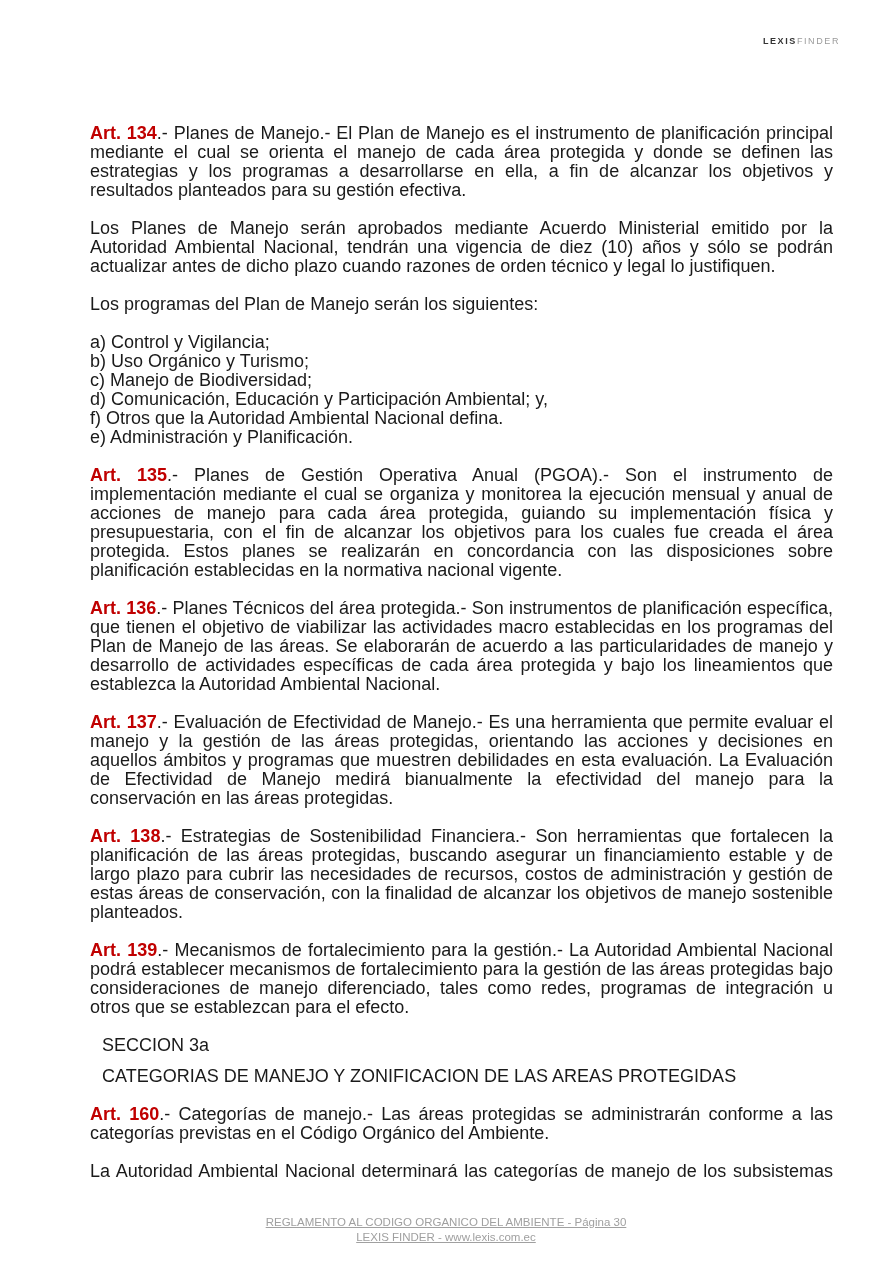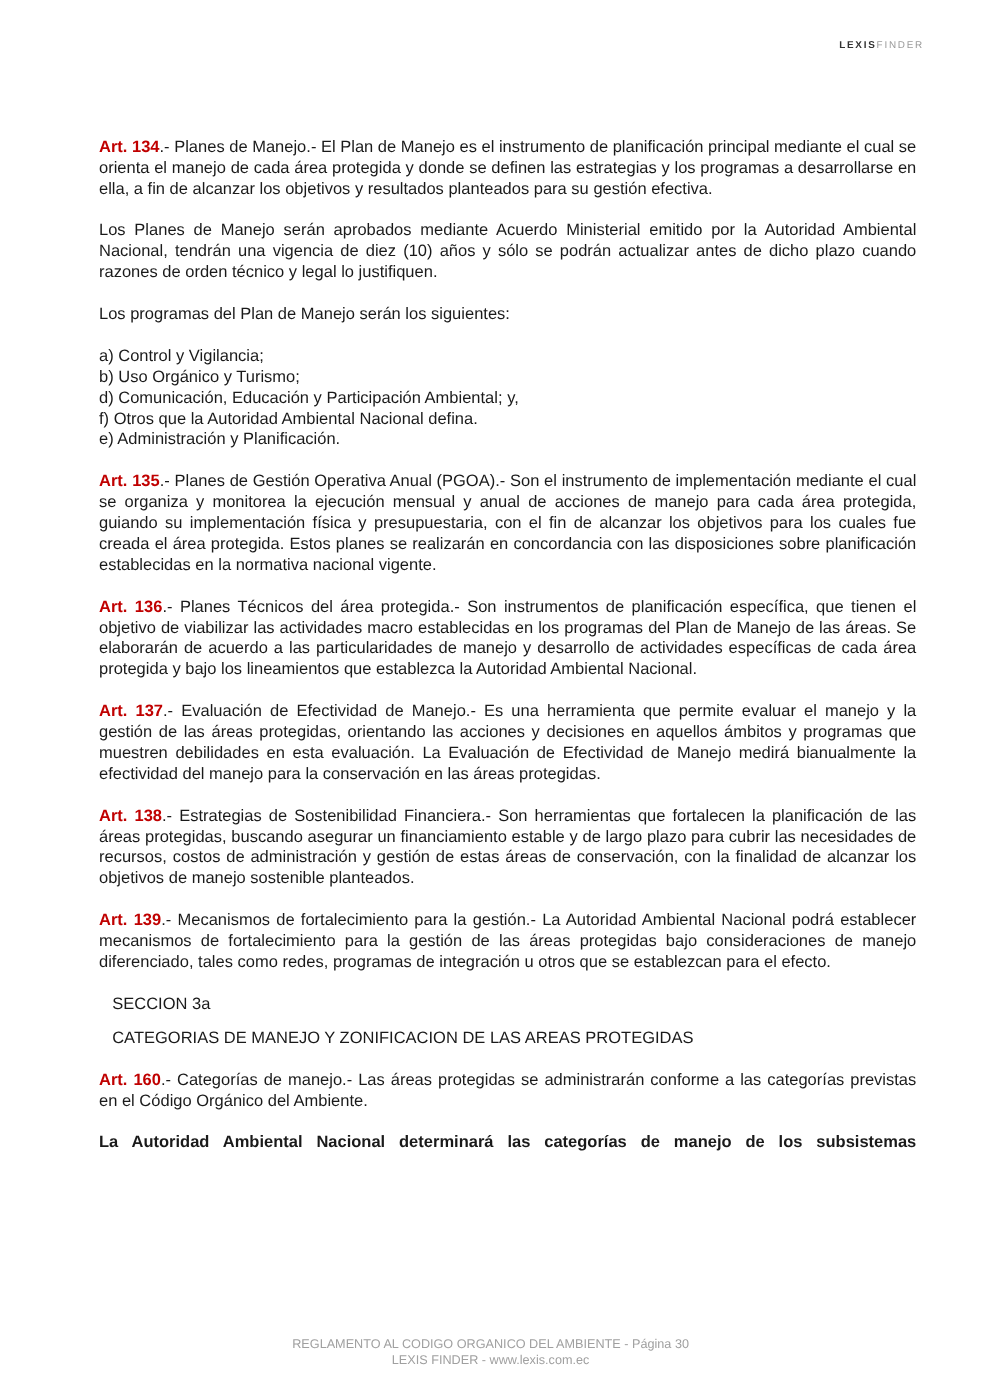--- a/index.html
+++ b/index.html
@@ -2,57 +2,58 @@
 <html><head>
   <meta charset="utf-8">
   <style>
     html, body { margin: 0; padding: 0; background: #ffffff; }
     body { width: 892px; height: 1263px; position: relative; overflow: hidden;
            font-family: "Liberation Sans", sans-serif; color: #1a1a1a; }
     .brand { position: absolute; top: 36px; right: 52px; font-size: 9px; letter-spacing: 1.6px; }
     .brand .b1 { font-weight: bold; color: #333333; }
     .brand .b2 { color: #9a9a9a; margin-top: 40px; }
     .content { position: absolute; top: 124px; left: 90px; width: 743px;
-               font-size: 15px; line-height: 19px; text-align: justify; }
+               font-size: 18px; line-height: 19px; text-align: justify; }
     .content p { margin: 0 0 19px 0; }
     .art { color: #c00000; font-weight: bold; }
     .list p { margin: 0; }
     .list { margin-bottom: 19px; }
     .sec p { margin: 12px; text-align: left; }
     .sec { margin-bottom: 19px; }
     .footer { position: absolute; top: 1215px; left: 0; width: 892px; text-align: center;
-              color: #a0a0a0; font-size: 11.5px; line-height: 15px; }
+              color: #a0a0a0; font-size: 11.5px; line-height: 15px; text-decoration: underline; }
   </style>
 </head>
 <body>
 
 <div class="brand">
   <span class="b1">LEXIS</span><span class="b2">FINDER</span>
 </div>
 
 <div class="content">
   <p><span class="art">Art. 134</span><span>.- Planes de Manejo.- El Plan de Manejo es el instrumento de planificación principal mediante el cual se orienta el manejo de cada área protegida y donde se definen las estrategias y los programas a desarrollarse en ella, a fin de alcanzar los objetivos y resultados planteados para su gestión efectiva.</span></p>
   <p>Los Planes de Manejo serán aprobados mediante Acuerdo Ministerial emitido por la Autoridad Ambiental Nacional, tendrán una vigencia de diez (10) años y sólo se podrán actualizar antes de dicho plazo cuando razones de orden técnico y legal lo justifiquen.</p>
   <p>Los programas del Plan de Manejo serán los siguientes:</p>
   <div class="list">
     <p>a) Control y Vigilancia;</p>
     <p>b) Uso Orgánico y Turismo;</p>
+    <p>c) Manejo de Biodiversidad;</p>
     <p>d) Comunicación, Educación y Participación Ambiental; y,</p>
     <p>f) Otros que la Autoridad Ambiental Nacional defina.</p>
     <p>e) Administración y Planificación.</p>
   </div>
   <p><span class="art">Art. 135</span><span>.- Planes de Gestión Operativa Anual (PGOA).- Son el instrumento de implementación mediante el cual se organiza y monitorea la ejecución mensual y anual de acciones de manejo para cada área protegida, guiando su implementación física y presupuestaria, con el fin de alcanzar los objetivos para los cuales fue creada el área protegida. Estos planes se realizarán en concordancia con las disposiciones sobre planificación establecidas en la normativa nacional vigente.</span></p>
   <p><span class="art">Art. 136</span><span>.- Planes Técnicos del área protegida.- Son instrumentos de planificación específica, que tienen el objetivo de viabilizar las actividades macro establecidas en los programas del Plan de Manejo de las áreas. Se elaborarán de acuerdo a las particularidades de manejo y desarrollo de actividades específicas de cada área protegida y bajo los lineamientos que establezca la Autoridad Ambiental Nacional.</span></p>
   <p><span class="art">Art. 137</span><span>.- Evaluación de Efectividad de Manejo.- Es una herramienta que permite evaluar el manejo y la gestión de las áreas protegidas, orientando las acciones y decisiones en aquellos ámbitos y programas que muestren debilidades en esta evaluación. La Evaluación de Efectividad de Manejo medirá bianualmente la efectividad del manejo para la conservación en las áreas protegidas.</span></p>
   <p><span class="art">Art. 138</span><span>.- Estrategias de Sostenibilidad Financiera.- Son herramientas que fortalecen la planificación de las áreas protegidas, buscando asegurar un financiamiento estable y de largo plazo para cubrir las necesidades de recursos, costos de administración y gestión de estas áreas de conservación, con la finalidad de alcanzar los objetivos de manejo sostenible planteados.</span></p>
   <p><span class="art">Art. 139</span><span>.- Mecanismos de fortalecimiento para la gestión.- La Autoridad Ambiental Nacional podrá establecer mecanismos de fortalecimiento para la gestión de las áreas protegidas bajo consideraciones de manejo diferenciado, tales como redes, programas de integración u otros que se establezcan para el efecto.</span></p>
   <div class="sec">
     <p>SECCION 3a</p>
     <p>CATEGORIAS DE MANEJO Y ZONIFICACION DE LAS AREAS PROTEGIDAS</p>
   </div>
   <p><span class="art">Art. 160</span><span>.- Categorías de manejo.- Las áreas protegidas se administrarán conforme a las categorías previstas en el Código Orgánico del Ambiente.</span></p>
-  <p style="text-align: justify; text-align-last: justify; font-weight: bold;">La Autoridad Ambiental Nacional determinará las categorías de manejo de los subsistemas</p>
+  <p style="text-align: justify; text-align-last: justify;">La Autoridad Ambiental Nacional determinará las categorías de manejo de los subsistemas</p>
 </div>
 
 <div class="footer">
   <div>REGLAMENTO AL CODIGO ORGANICO DEL AMBIENTE - Página 30</div>
   <div>LEXIS FINDER - www.lexis.com.ec</div>
 </div>
 
 </body></html>

